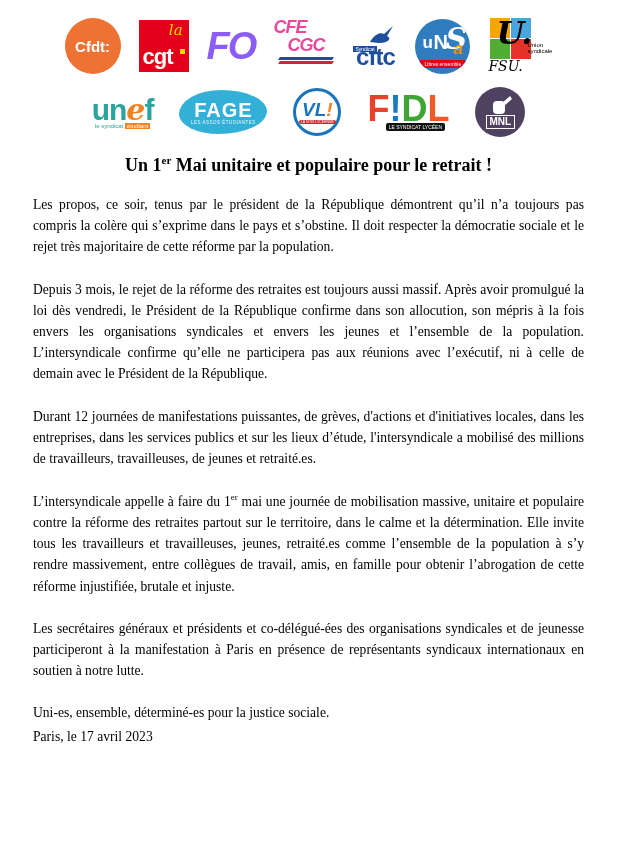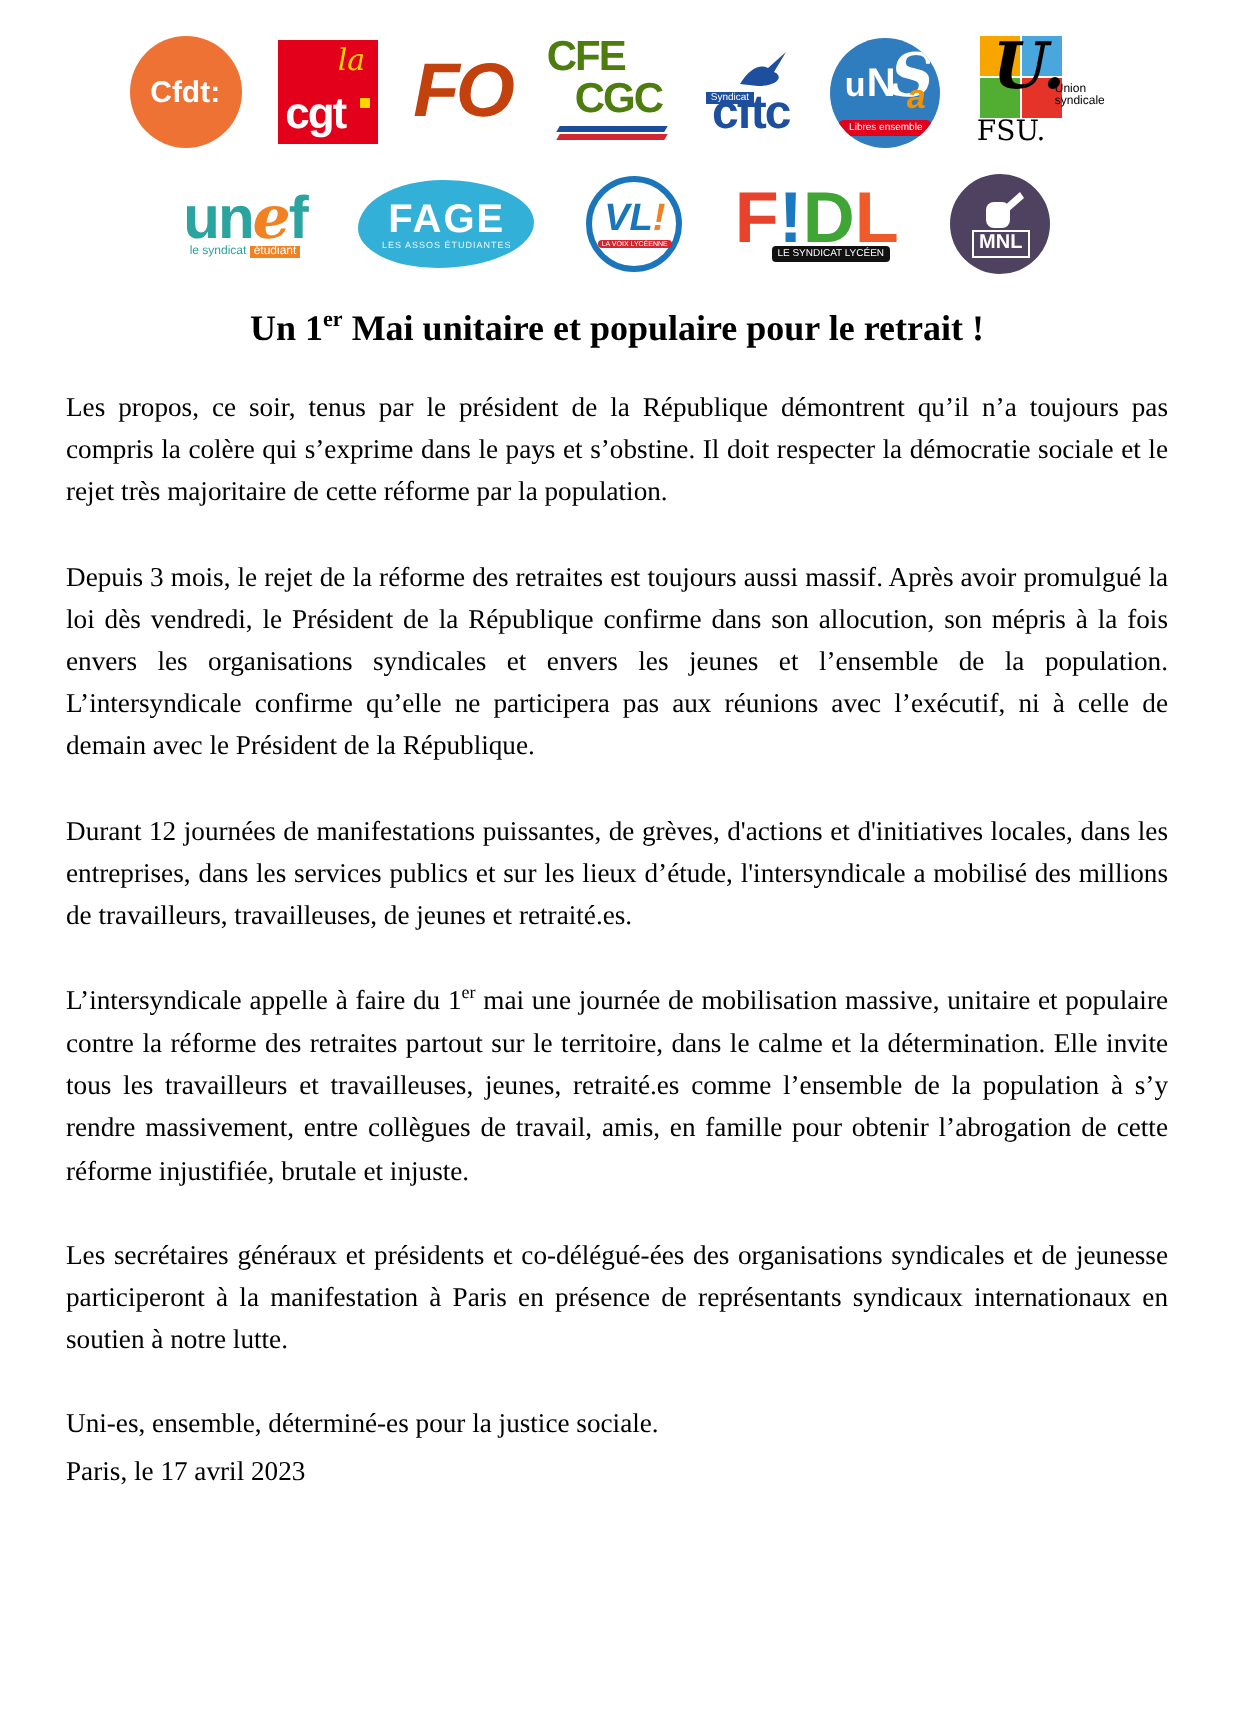--- a/index.html
+++ b/index.html
@@ -27,22 +27,22 @@
     font-family: "DejaVu Serif", serif; font-style: italic; font-size: 15px; }
   .cgt-word { position: absolute; bottom: 2px; left: 4px; font-weight: bold;
     font-size: 22px; letter-spacing: -1px; }
   .cgt-dot { position: absolute; bottom: 18px; right: 4px; width: 5px; height: 5px; background: #ffd500; }
 
   
   .fo-text { font-size: 38px; font-weight: bold; font-style: italic; letter-spacing: -2px; }
 
   
   .cfecgc { position: relative; width: 62px; height: 56px; }
-  .cfecgc-l1, .cfecgc-l2 { font-weight: bold; font-size: 21px;
-    color: #4d7c0f; letter-spacing: -1px; line-height: 1.0; }
+  .cfecgc-l1, .cfecgc-l2 { font-weight: bold; font-style: italic; font-size: 18px;
+    color: #ec4899; letter-spacing: -1px; line-height: 1.0; }
   .cfecgc-l2 { margin-left: 14px; }
   .stripe { height: 3px; width: 54px; transform: skewX(-30deg); margin-left: 6px; }
   .stripe.blue { background: #1a4d9e; margin-top: 3px; }
   .stripe.red { background: #d22730; margin-top: 1px; }
 
   
   .cftc { position: relative; }
   .cftc-bird { display: block; margin-left: 14px; }
   .cftc-syndicat { font-size: 5px; color: #fff; background: #1d4f9e; padding: 0 2px;
     position: absolute; top: 22px; left: 0; }
@@ -59,21 +59,21 @@
   .unsa-band { position: absolute; left: 4px; right: 4px; bottom: 6px; background: #e2001a;
     color: #fff; font-size: 5px; text-align: center; border-radius: 3px; padding: 1px 0; }
 
   
   .fsu { position: relative; width: 46px; height: 56px; }
   .fsu-grid { display: grid; grid-template-columns: 20px 20px; grid-template-rows: 20px 20px;
     gap: 1px; margin-left: 2px; }
   .fsu-u { position: absolute; top: -4px; left: 8px; font-family: "DejaVu Serif", serif;
     font-style: italic; font-weight: bold; font-size: 32px; color: #000; }
   .fsu-word { position: absolute; bottom: 0; left: 0; font-family: "DejaVu Serif", serif;
-    font-size: 14px; color: #000; text-align: right; }
+    font-style: italic; font-size: 14px; color: #000; text-align: right; }
 
   
   .soli { position: relative; padding-top: 8px; }
   .soli-tag { position: absolute; top: 2px; right: 0; font-size: 6px; color: #000;
     text-align: left; line-height: 1.1; }
   .soli-word { font-family: "Liberation Serif", serif; font-weight: bold; font-size: 26px;
     letter-spacing: -1px; color: #000; line-height: 1.0; }
   .soli-underline { height: 4px; margin-top: 1px; }
 
   
@@ -135,21 +135,21 @@
 
     <div class="logo">
       <div class="cgt-box" style="background-color: rgb(226, 0, 26);">
         <span class="cgt-la">la</span>
         <span class="cgt-word">cgt</span>
         <span class="cgt-dot"></span>
       </div>
     </div>
 
     <div class="logo">
-      <span class="fo-text" style="color: #c2410c;">FO</span>
+      <span class="fo-text" style="color: #8b5cf6;">FO</span>
     </div>
 
     <div class="logo">
       <div class="cfecgc">
         <div class="cfecgc-l1">CFE</div>
         <div class="cfecgc-l2">CGC</div>
         <div class="stripe blue" style="background-color: rgb(26, 77, 158);"></div>
         <div class="stripe red" style="background-color: rgb(210, 39, 48);"></div>
       </div>
     </div>

